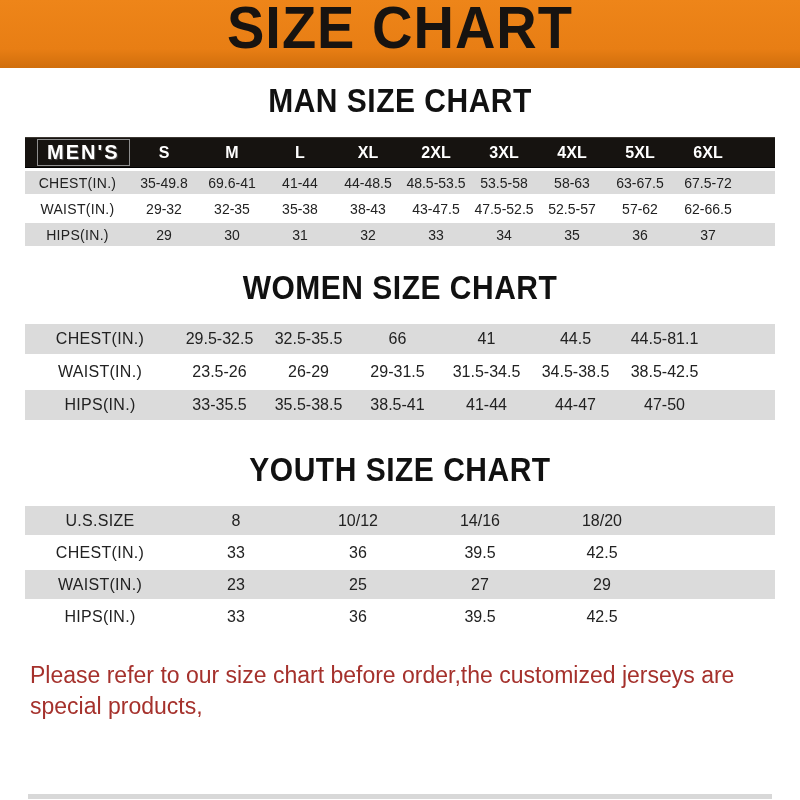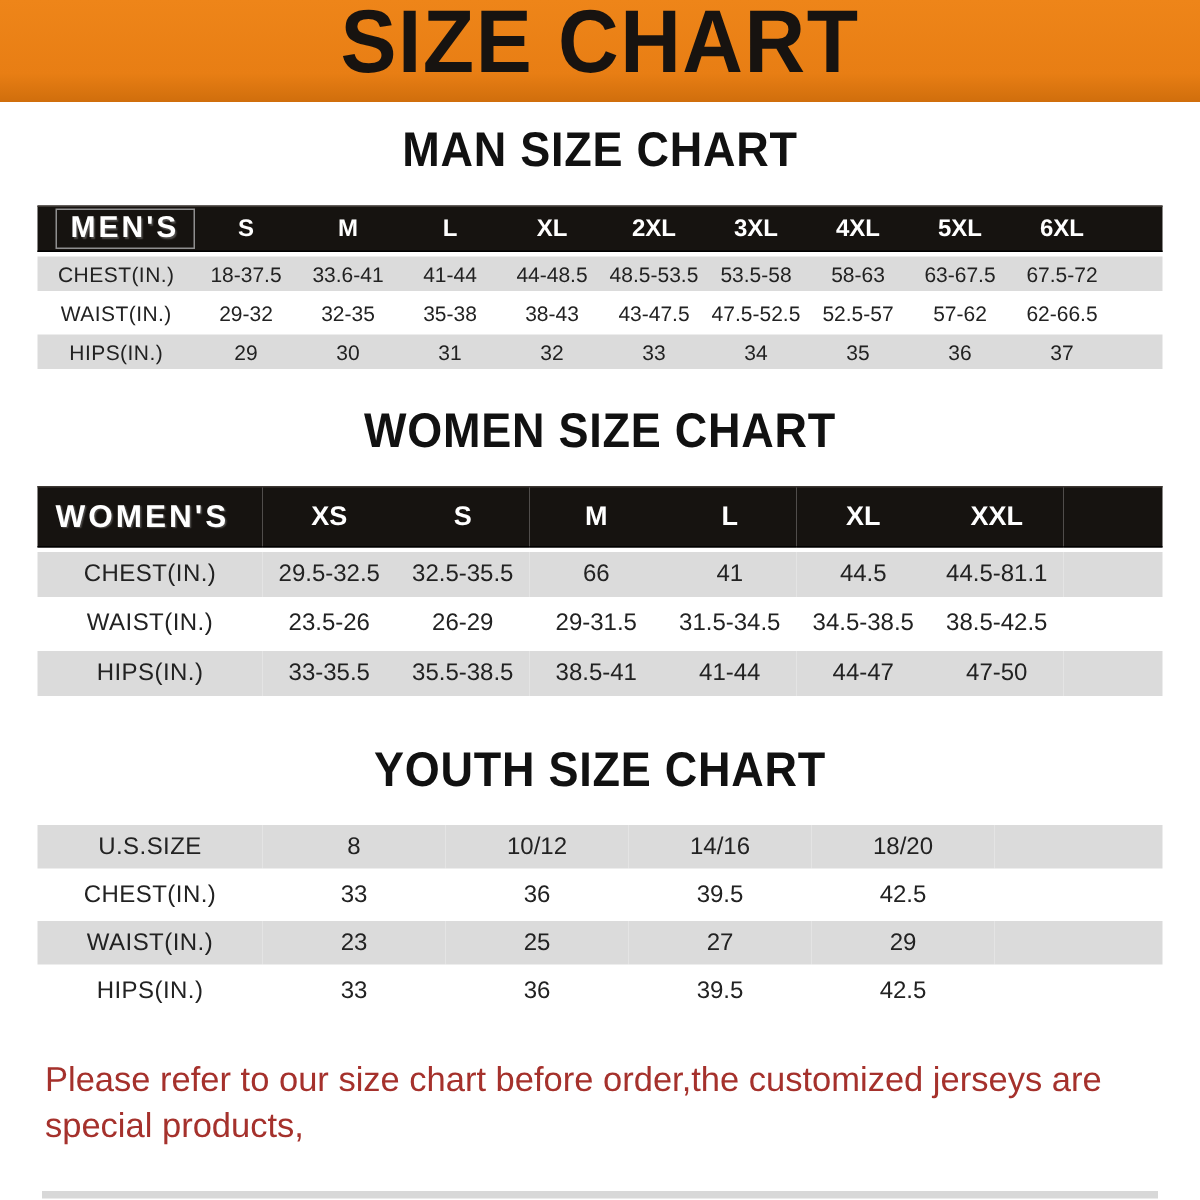--- a/index.html
+++ b/index.html
@@ -148,22 +148,22 @@
               <th class="col-header">XL</th>
               <th class="col-header">2XL</th>
               <th class="col-header">3XL</th>
               <th class="col-header">4XL</th>
               <th class="col-header">5XL</th>
               <th class="col-header">6XL</th>
               <th></th>
             </tr>
             <tr class="data-row shade">
               <th class="row-label" scope="row">CHEST(IN.)</th>
-              <td class="cell">18-37.5</td>
-              <td class="cell">33.6-41</td>
+              <td class="cell">35-49.8</td>
+              <td class="cell">69.6-41</td>
               <td class="cell">41-44</td>
               <td class="cell">44-48.5</td>
               <td class="cell">48.5-53.5</td>
               <td class="cell">53.5-58</td>
               <td class="cell">58-63</td>
               <td class="cell">63-67.5</td>
               <td class="cell">67.5-72</td>
               <td></td>
             </tr>
             <tr class="data-row">
@@ -202,30 +202,20 @@
             <col class="col-label">
             <col class="col-data">
             <col class="col-data">
             <col class="col-data">
             <col class="col-data">
             <col class="col-data">
             <col class="col-data">
             <col class="col-spacer">
           </colgroup>
           <tbody>
-            <tr class="header-row">
-              <th class="header-label"><span class="header-label-inner">WOMEN'S</span></th>
-              <th class="col-header">XS</th>
-              <th class="col-header">S</th>
-              <th class="col-header">M</th>
-              <th class="col-header">L</th>
-              <th class="col-header">XL</th>
-              <th class="col-header">XXL</th>
-              <th></th>
-            </tr>
             <tr class="data-row shade">
               <th class="row-label" scope="row">CHEST(IN.)</th>
               <td class="cell">29.5-32.5</td>
               <td class="cell">32.5-35.5</td>
               <td class="cell">66</td>
               <td class="cell">41</td>
               <td class="cell">44.5</td>
               <td class="cell">44.5-81.1</td>
               <td></td>
             </tr>

